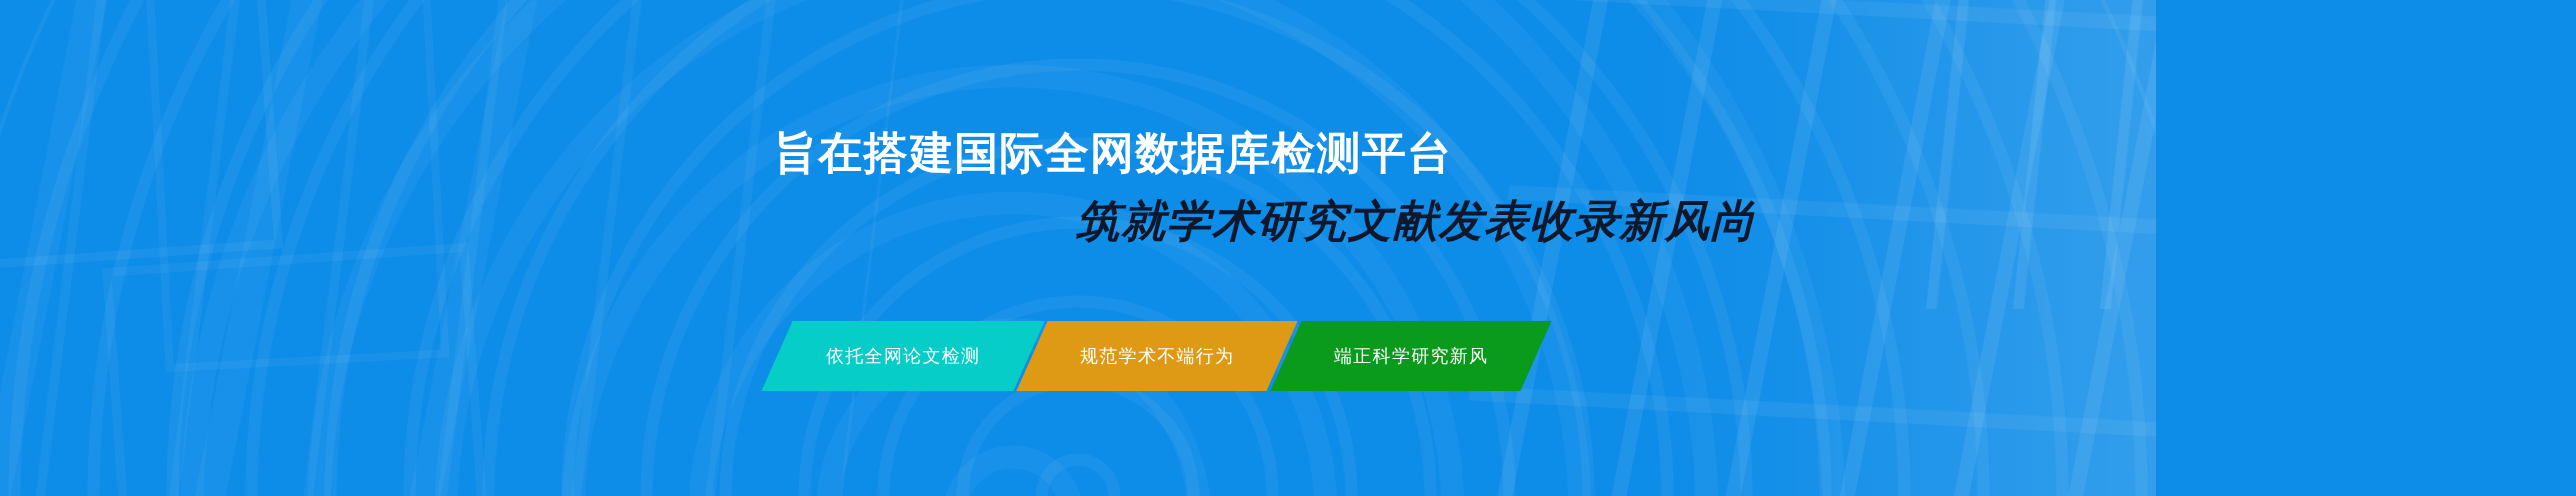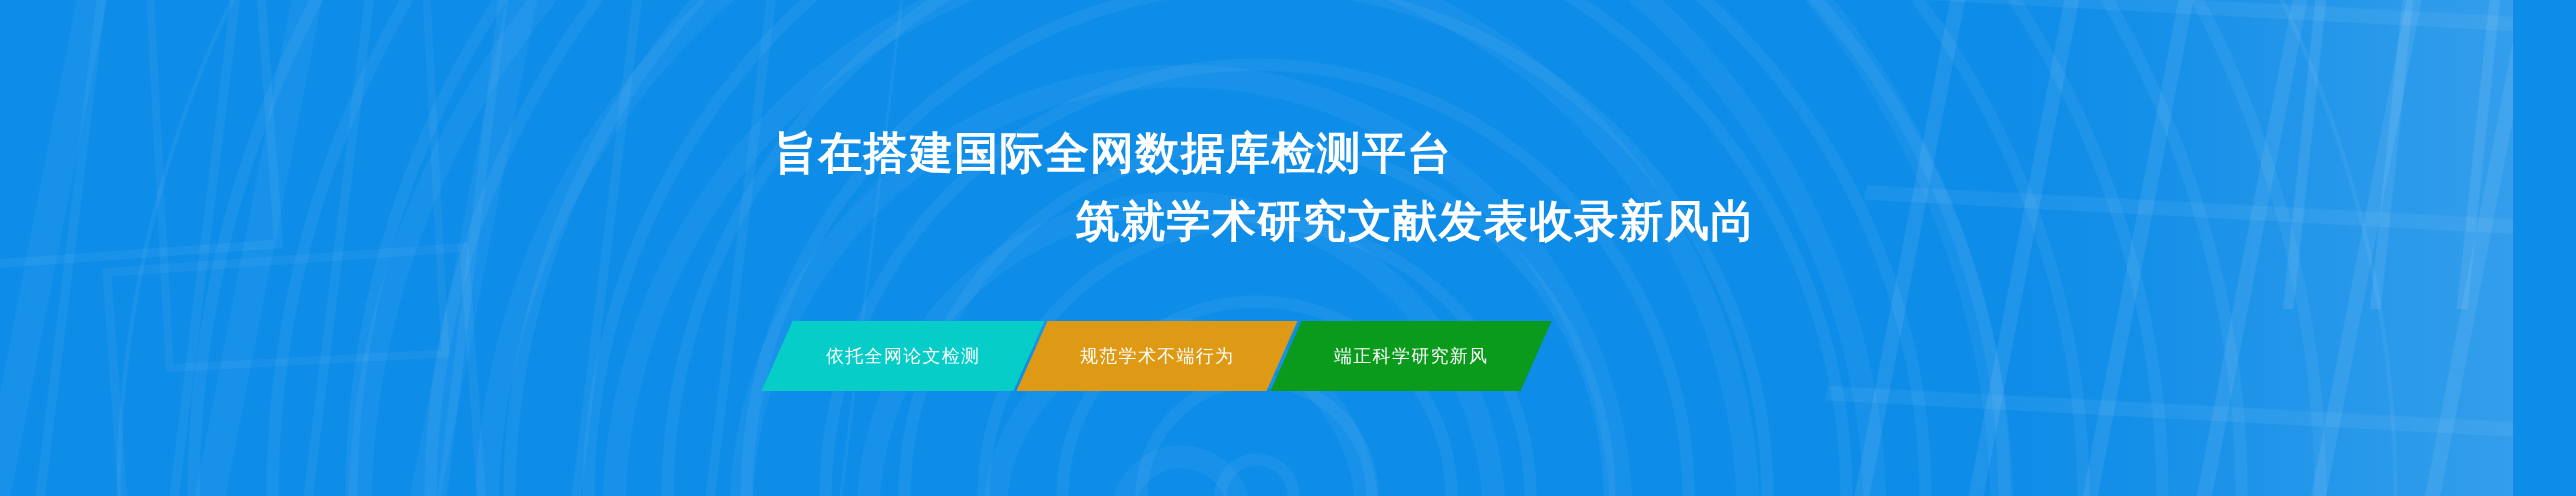--- a/index.html
+++ b/index.html
@@ -7,21 +7,21 @@
     margin: 0;
     padding: 0;
     background: #0d8ce8;
   }
   body {
     font-family: "Liberation Sans", "DejaVu Sans", sans-serif;
   }
 
   .banner {
     position: relative;
-    width: 2513px;
+    width: 2156px;
     height: 496px;
     overflow: hidden;
     background: #0d8ce8;
   }
 
   
   .bg-layer {
     position: absolute;
     inset: 0;
     pointer-events: none;
@@ -237,21 +237,21 @@
     <div class="tl-box2"></div>
     <div class="bl-box"></div>
     <div class="right-light"></div>
     <div class="grid-right"></div>
     <div class="grid-far-right"></div>
     <div class="grid-right-wash"></div>
   </div>
 
   <div class="headline">
     <div class="line line1" style="color: rgb(255, 255, 255);">旨在搭建国际全网数据库检测平台</div>
-    <div class="line line2" style="color: #ffffff;">筑就学术研究文献发表收录新风尚</div>
+    <div class="line line2" style="color: #0f172a; font-style: italic;">筑就学术研究文献发表收录新风尚</div>
   </div>
 
   <div class="tags">
     <div class="tag tag-0" style="background: rgb(6, 205, 199);">
       <span class="tag-label" style="color: rgb(255, 255, 255);">依托全网论文检测</span>
     </div>
     <div class="tag tag-1" style="background: rgb(223, 154, 21);">
       <span class="tag-label" style="color: rgb(255, 255, 255);">规范学术不端行为</span>
     </div>
     <div class="tag tag-2" style="background: rgb(10, 154, 28);">

